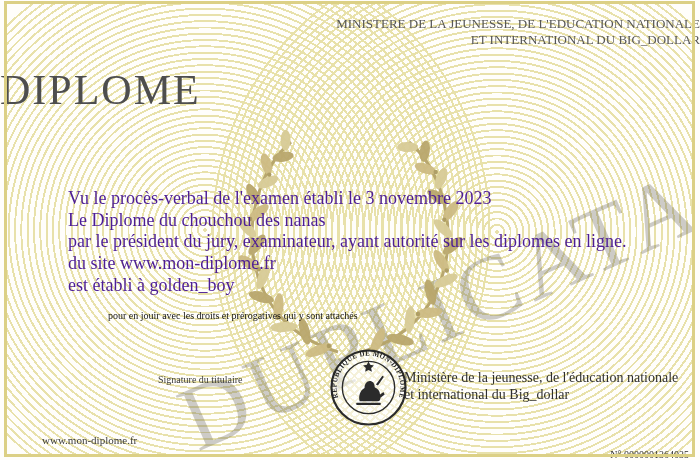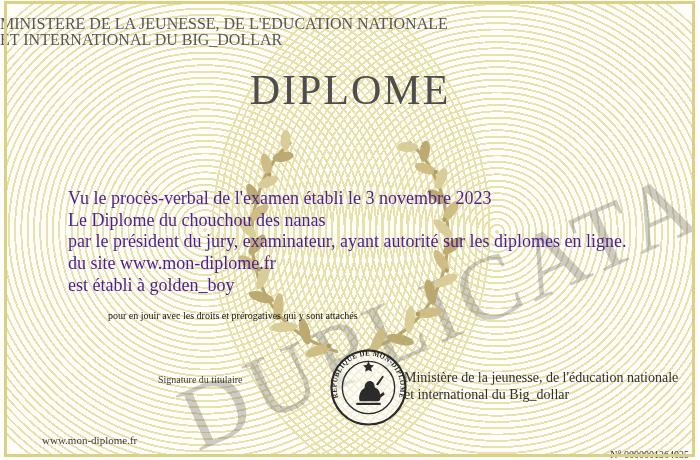--- a/index.html
+++ b/index.html
@@ -23,23 +23,23 @@
   }
   .rosette-left{left:-88px;top:-60px;}
   .rosette-right{left:204px;top:-58px;}
   .watermark{
     position:absolute;left:150px;top:258px;width:566px;text-align:center;
     font-size:92px;letter-spacing:6px;line-height:1.05;
     color:rgba(104,99,90,0.33);transform:rotate(-24deg);white-space:nowrap;
   }
   .wreath{position:absolute;left:215px;top:128px;width:270px;height:240px;z-index:2;opacity:0.95;}
   
-  .header{position:absolute;left:0;right:0;top:16px;text-align:left;z-index:3;
-    font-size:16px;line-height:15.5px;color:#565656;}
-  .title{position:absolute;left:0;right:0;top:70px;text-align:center;z-index:3;
+  .header{position:absolute;left:0;right:0;top:16px;text-align:right;z-index:3;
+    font-size:13px;line-height:15.5px;color:#565656;}
+  .title{position:absolute;left:0;right:0;top:70px;z-index:3;
     font-size:42px;line-height:40px;letter-spacing:2px;color:#4e4e4e;white-space:nowrap;}
   .body-block{position:absolute;left:68px;top:188px;z-index:3;
     font-size:18px;line-height:21.7px;color:#4c1d95;white-space:nowrap;}
   .rights-line{position:absolute;left:108px;top:310px;z-index:3;
     font-size:10px;color:#141414;white-space:nowrap;}
   .sig-label{position:absolute;left:158px;top:374px;z-index:3;
     font-size:10px;color:#3c3c3c;}
   .ministry{position:absolute;left:404px;top:369px;z-index:3;
     font-size:14px;line-height:17px;color:#2f2f2f;}
   .website{position:absolute;left:11px;top:434px;z-index:3;

